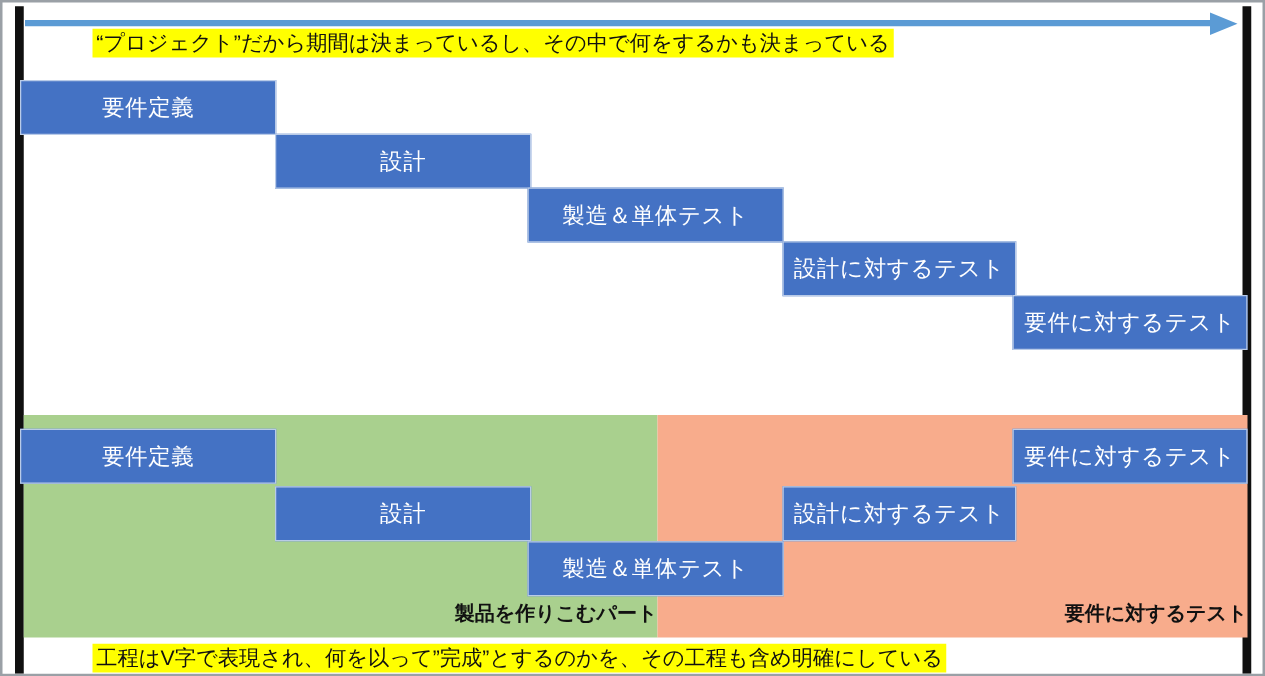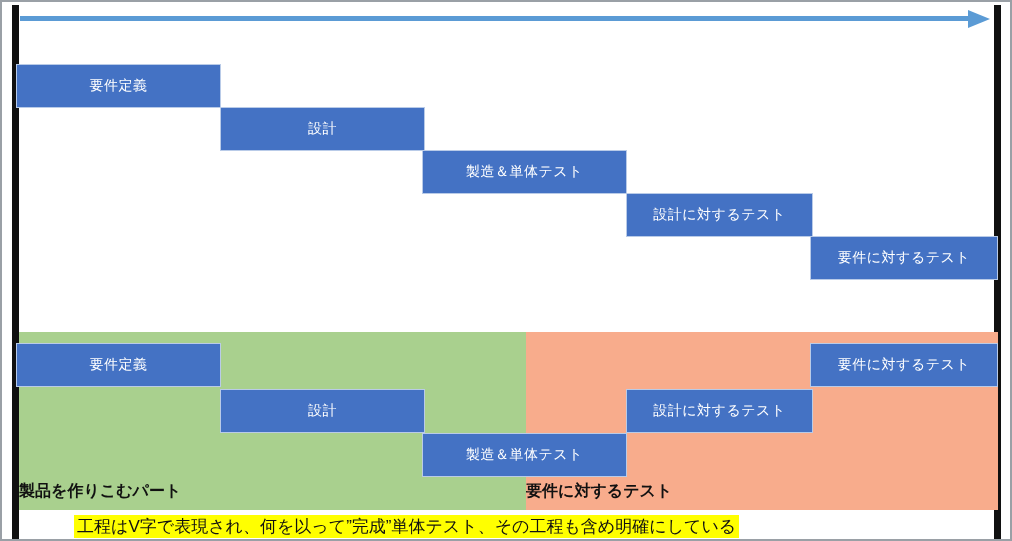--- a/index.html
+++ b/index.html
@@ -57,21 +57,21 @@
     border-left: 22px solid #5b9bd5;
   }
 
   
   .bar {
     position: absolute;
     background: #4472c4;
     border: 1px solid #b9cbe8;
     box-sizing: border-box;
     color: #ffffff;
-    font-size: 14px;
+    font-size: 18px;
     display: flex;
     align-items: center;
     justify-content: center;
     letter-spacing: 0.5px;
     white-space: nowrap;
   }
 
   
   .caption {
     position: absolute;
@@ -91,40 +91,43 @@
     top: 330px;
     height: 178px;
   }
   .band.green  { left: 17px;  width: 507px; background: #a9d08e; }
   .band.orange { left: 524px; width: 472px; background: #f8ac8c; }
 
   .band-label {
     position: absolute;
     bottom: 8px;
     width: 100%;
-    text-align: left;
+    text-align: right;
     font-size: 16px;
     font-weight: bold;
     color: #111111;
     white-space: nowrap;
   }
 </style>
 </head>
 <body>
 
 <div id="slide">
 
   <div class="rail left"></div>
   <div class="rail right"></div>
 
   <div class="timeline">
     <div class="shaft"></div>
     <div class="head"></div>
   </div>
 
+  <div class="caption" style="left:72px; top:22px;">
+    <span class="hl">“プロジェクト”だから期間は決まっているし、その中で何をするかも決まっている</span>
+  </div>
 
   <div>
     <div class="bar" style="left:14px;  top:62px;  width:205px; height:44px;">要件定義</div>
     <div class="bar" style="left:218px; top:105px; width:205px; height:44px;">設計</div>
     <div class="bar" style="left:420px; top:148px; width:205px; height:44px;">製造＆単体テスト</div>
     <div class="bar" style="left:624px; top:191px; width:187px; height:44px;">設計に対するテスト</div>
     <div class="bar" style="left:808px; top:234px; width:188px; height:44px;">要件に対するテスト</div>
   </div>
 
 
@@ -137,16 +140,16 @@
 
   <div>
     <div class="bar" style="left:14px;  top:341px; width:205px; height:44px;">要件定義</div>
     <div class="bar" style="left:218px; top:387px; width:205px; height:44px;">設計</div>
     <div class="bar" style="left:420px; top:431px; width:205px; height:44px;">製造＆単体テスト</div>
     <div class="bar" style="left:624px; top:387px; width:187px; height:44px;">設計に対するテスト</div>
     <div class="bar" style="left:808px; top:341px; width:188px; height:44px;">要件に対するテスト</div>
   </div>
 
   <div class="caption" style="left:72px; top:514px;">
-    <span class="hl">工程はV字で表現され、何を以って”完成”単体テスト、その工程も含め明確にしている</span>
+    <span class="hl">工程はV字で表現され、何を以って”完成”とするのかを、その工程も含め明確にしている</span>
   </div>
 
 </div>
 
 </body></html>

